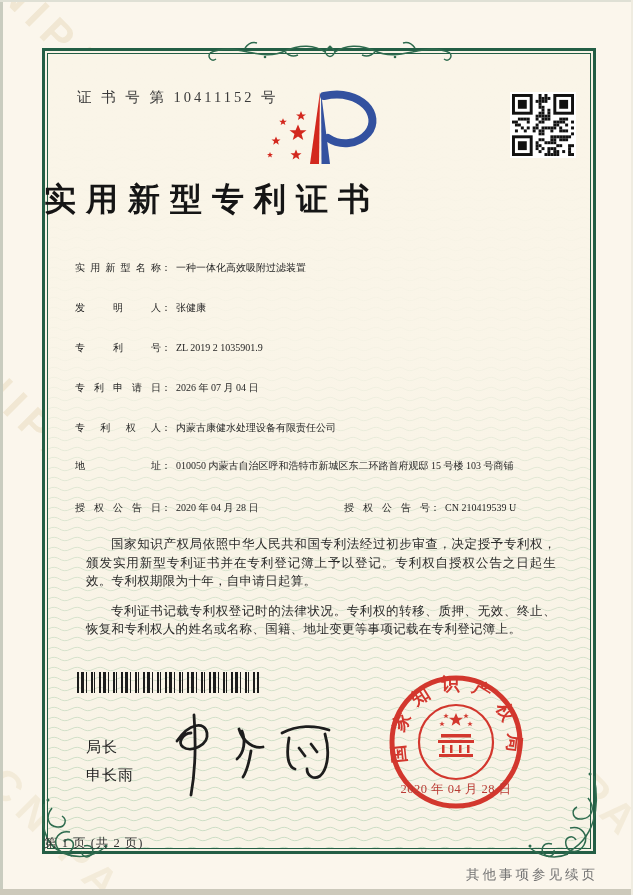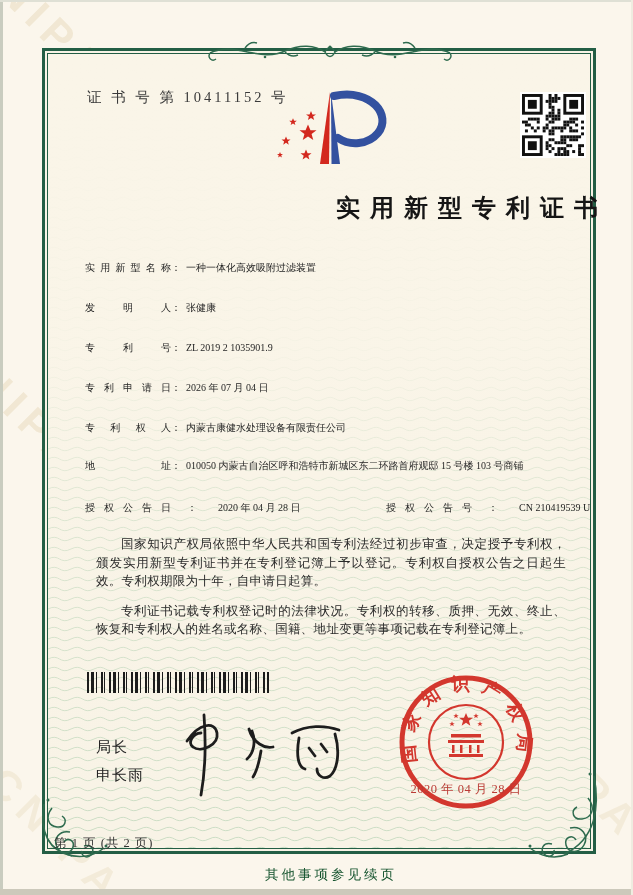--- a/index.html
+++ b/index.html
@@ -26,37 +26,37 @@
   
   .frame{
     position:absolute;left:42px;top:48px;width:554px;height:806px;
     border:3px solid #235e45;z-index:2;box-sizing:border-box;background:#f8f3e6;
   }
   .frame-inner{
     position:absolute;inset:2px;border:1px solid #235e45;overflow:hidden;
   }
   .frame-inner svg.waves{position:absolute;left:0;top:0;width:100%;height:100%;}
 
-  .content{position:absolute;left:12px;top:0;width:527px;height:895px;z-index:5;}
+  .content{position:absolute;left:2px;top:0;width:527px;height:895px;z-index:5;}
 
   .cert-no{position:absolute;left:75px;top:88px;font-size:14.5px;letter-spacing:3px;color:#3a3a3a;}
 
   .logo{position:absolute;left:238px;top:86px;}
   .qr{position:absolute;left:508px;top:92px;width:66px;height:66px;background:#fff;padding:2px;box-sizing:border-box;}
 
   .title{
-    position:absolute;left:42px;width:554px;top:178px;text-align:right;
-    font-size:24px;font-weight:bold;letter-spacing:10px;color:#151515;margin-top:14px;
+    position:absolute;left:42px;width:554px;top:178px;text-align:left;
+    font-size:32px;font-weight:bold;letter-spacing:10px;color:#151515;
   }
 
   .row{position:absolute;left:73px;display:flex;font-size:10px;line-height:21px;color:#262626;}
   .flabel{display:inline-block;width:86px;text-align:justify;text-align-last:justify;}
   .colon{display:inline-block;width:15px;}
   .fvalue{display:inline-block;max-width:400px;}
-  .grant-group{display:flex;gap:16px;}
+  .grant-group{display:flex;}
   .grant-group .fvalue{width:168px;}
 
   .paras{position:absolute;left:73px;top:524px;width:492px;}
   .paras p{
     margin:11px;font-size:12.5px;line-height:18.5px;letter-spacing:.3px;
     text-indent:2em;text-align:justify;color:#2a2a2a;
   }
 
   .barcode{
     position:absolute;left:75px;top:672px;width:182px;height:21px;
@@ -67,21 +67,21 @@
       #1c1c1c 14px,#1c1c1c 16px,transparent 16px,transparent 17px,
       #1c1c1c 17px,#1c1c1c 18px,transparent 18px,transparent 22px);
   }
 
   .signer{position:absolute;left:84px;top:733px;font-size:15px;color:#222;line-height:28px;letter-spacing:1px;}
   .signature{position:absolute;left:145px;top:703px;}
 
   .seal{position:absolute;left:382px;top:672px;}
 
   .page-number{position:absolute;left:42px;width:554px;top:835px;font-size:12.5px;letter-spacing:1px;color:#333;}
-  .footer-note{position:absolute;left:42px;width:554px;top:866px;text-align:center;font-size:13.5px;letter-spacing:3px;color:#14532d;}
+  .footer-note{position:absolute;left:42px;width:554px;top:866px;text-align:right;font-size:13.5px;letter-spacing:3px;color:#737373;}
 
   .ornament{position:absolute;z-index:4;pointer-events:none;}
 </style>
 </head>
 <body>
 
 <div class="page">
 
   <span class="wm" style="left:-48px;top:-8px">CNIPA</span>
   <span class="wm" style="left:108px;top:108px;opacity:.35">CNIPA</span>

